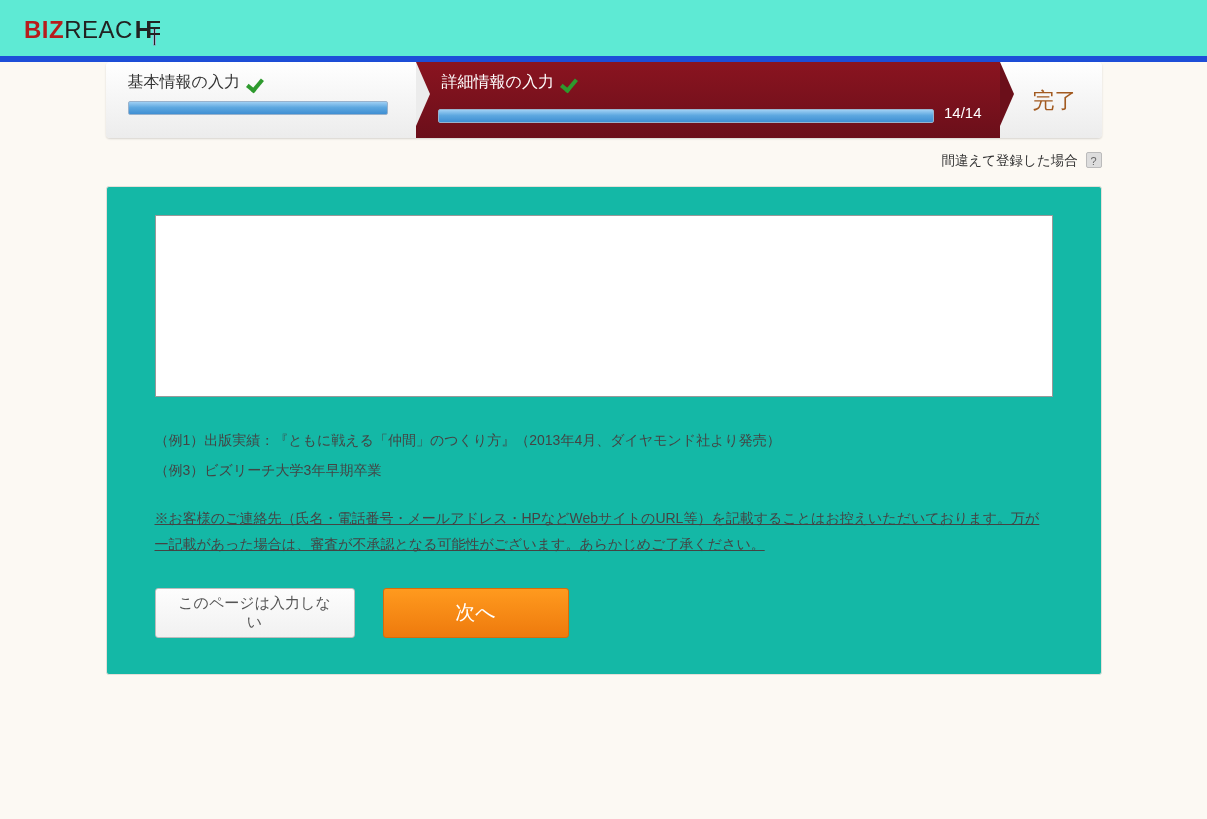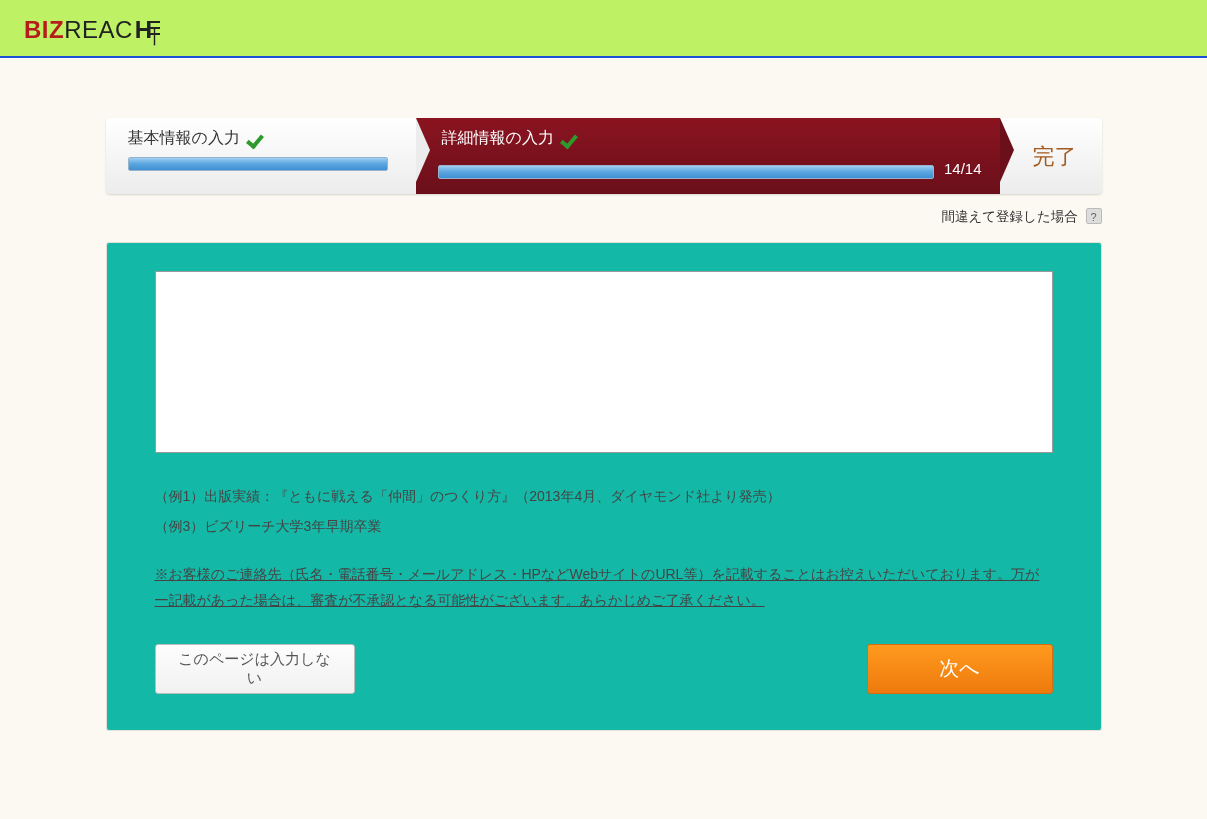--- a/index.html
+++ b/index.html
@@ -2,43 +2,42 @@
 <html><head>
   <meta charset="utf-8">
   <style>
     * { box-sizing: border-box; margin: 0; padding: 0; }
     body {
       font-family: "Hiragino Kaku Gothic Pro", "Meiryo", sans-serif;
       background: #fcf9f3;
       margin: 0;
     }
     .header {
-      background: #bef264;
-      border-bottom: 2px solid #1d4ed8;
+      background: #5eead4;
+      border-bottom: 6px solid #1d4ed8;
       padding: 16px 0 12px 24px;
     }
     .logo { font-size: 24px; font-weight: 700; letter-spacing: 0.5px; display: inline-flex; align-items: center; }
     .logo .b1 { color: #b71c1c; }
     .logo .b2 { color: #222; font-weight: 500; }
     .logo .h { position: relative; display: inline-block; margin-left: 2px; }
     .logo .h::before {
       content: "H"; color: #222; font-weight: 700;
     }
     .logo .h .bar { position:absolute; right:-3px; top:4px; width:3px; height:18px; background:#222; }
     .logo .h .b-t , .logo .h .b-m, .logo .h .b-b{
       position:absolute; right:-7px; width:10px; height:2px; background:#222;
     }
     .logo .h .b-t { top:5px; }
     .logo .h .b-m { top:11px; }
     .logo .h .b-b { top:17px; }
 
     .container { max-width: 1000px; margin: 0 auto; padding: 0 2px; }
 
     .progress-wrap {
-      margin-top: 60px;
       display: flex;
       height: 76px;
       border-radius: 4px;
       overflow: visible;
       box-shadow: 0 1px 2px rgba(0,0,0,0.15);
     }
     .step {
       position: relative;
       flex: 0 0 auto;
       display: flex;
@@ -140,21 +139,21 @@
       font-size: 14px;
       resize: none;
       font-family: inherit;
     }
     .examples { margin-top: 28px; font-size: 14px; color:#444; }
     .examples p { margin: 6px 0; line-height: 1.7; }
     .note { margin-top: 22px; font-size: 14px; color:#444; line-height: 1.9; text-decoration: underline; }
 
     .btn-row {
       margin-top: 30px;
-      display:flex; justify-content:space-between; gap:28px;
+      display:flex; justify-content:flex-start; gap:28px;
     }
     .btn {
       height: 50px; padding: 0 22px; font-size: 15px;
       border-radius: 3px; cursor: pointer;
       display:flex; align-items:center; justify-content:center;
     }
     .btn-skip {
       width: 200px;
       background: linear-gradient(to bottom, #fdfdfd, #f1f1f1);
       border:1px solid #bdbdbd; color:#555;

